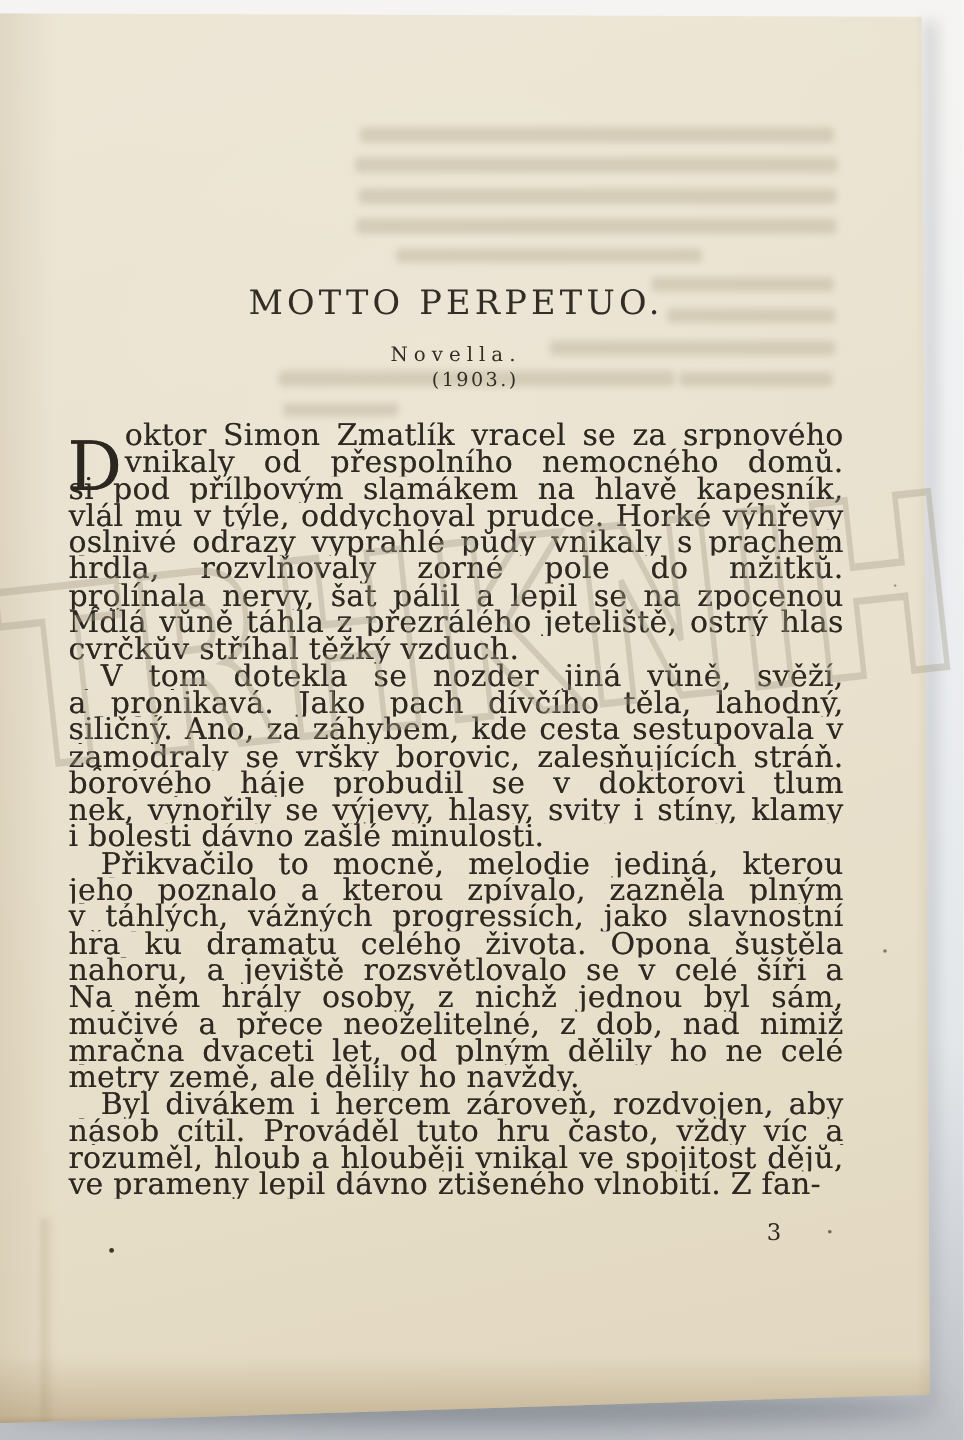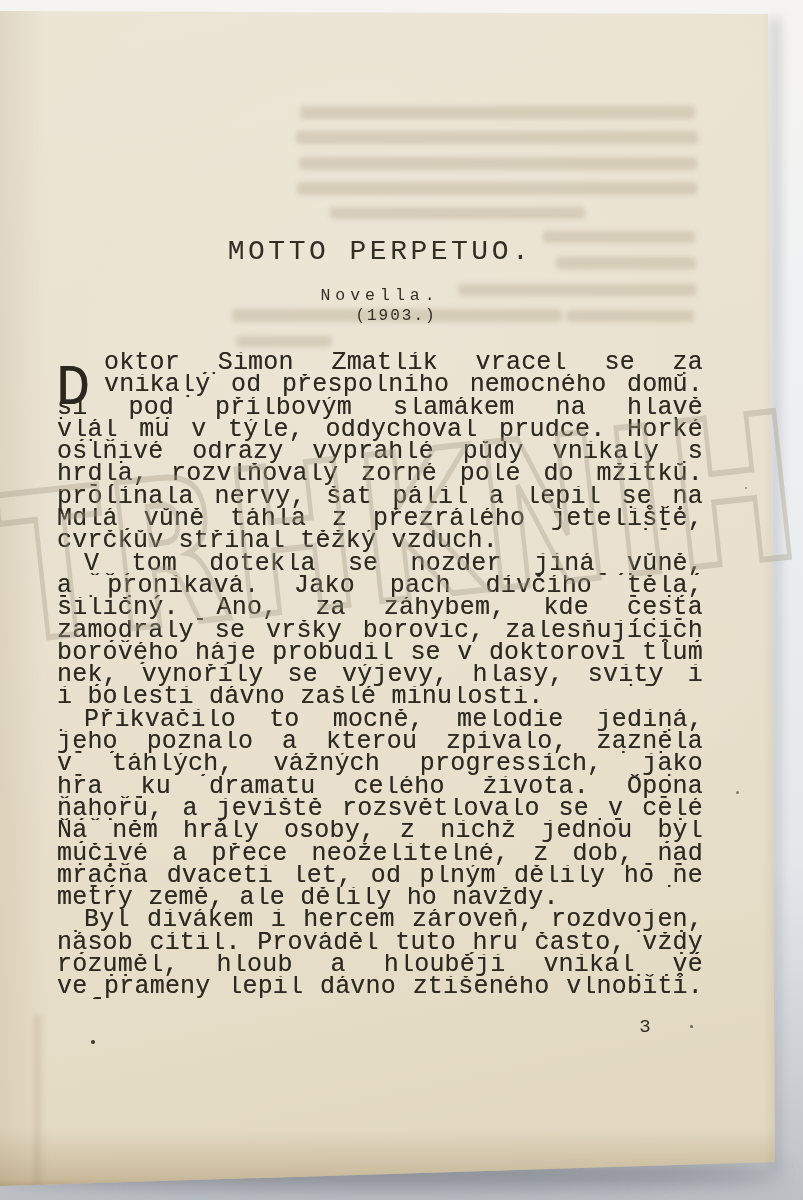--- a/index.html
+++ b/index.html
@@ -17,21 +17,20 @@
   .shadow-right{position:absolute;left:770px;top:18px;width:10px;height:1150px;
     background:rgba(120,122,128,0.30);filter:blur(6px);}
 
   
   .page{
     position:absolute;inset:0;
     clip-path:polygon(0px 11px,768px 14px,775px 1162px,0px 1186px);
     background:
       radial-gradient(120% 90% at 45% 30%, rgba(255,255,255,0.10), rgba(0,0,0,0) 60%),
       linear-gradient(168deg,#ece5d4 0%,#e9e1ce 38%,#e7dec9 70%,#e1d7bf 100%);
-    font-family: Liberation Mono, monospace;
   }
   .page-right-shade{position:absolute;top:0;right:22px;width:18px;height:100%;
     background:linear-gradient(to right,rgba(0,0,0,0),rgba(140,125,95,0.18));}
   .page-bottom-edge{position:absolute;left:0;top:1128px;width:100%;height:60px;
     background:linear-gradient(to bottom,rgba(0,0,0,0),rgba(158,132,90,0.38) 86%,rgba(140,113,72,0.55));}
   .page-left-shade{position:absolute;left:0;top:0;width:46px;height:100%;
     background:linear-gradient(to right,rgba(150,128,92,0.14),rgba(0,0,0,0));}
   .crease{position:absolute;left:34px;top:1015px;width:12px;height:175px;
     background:linear-gradient(to right,rgba(140,118,82,0.20),rgba(0,0,0,0));filter:blur(2px);}
 

